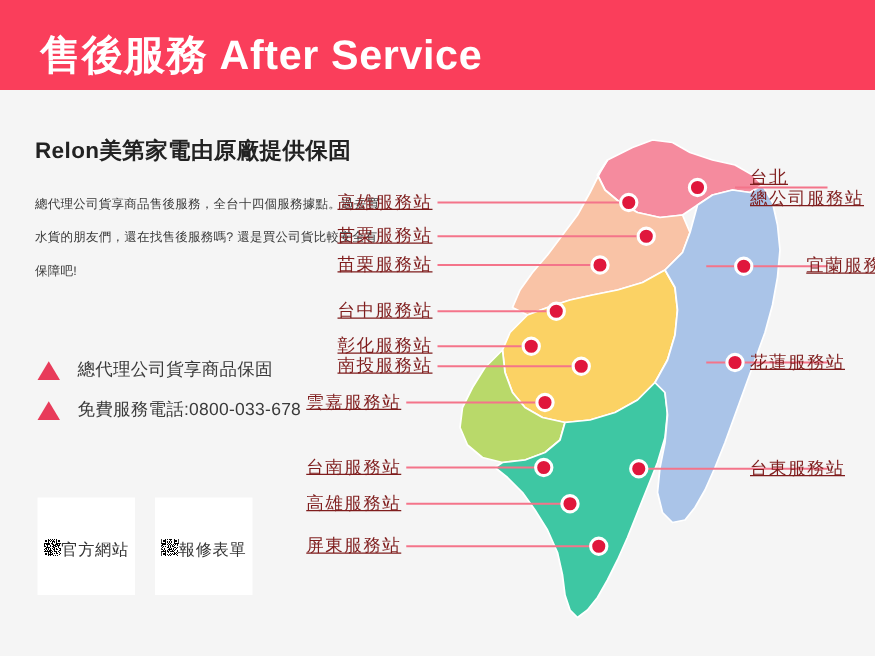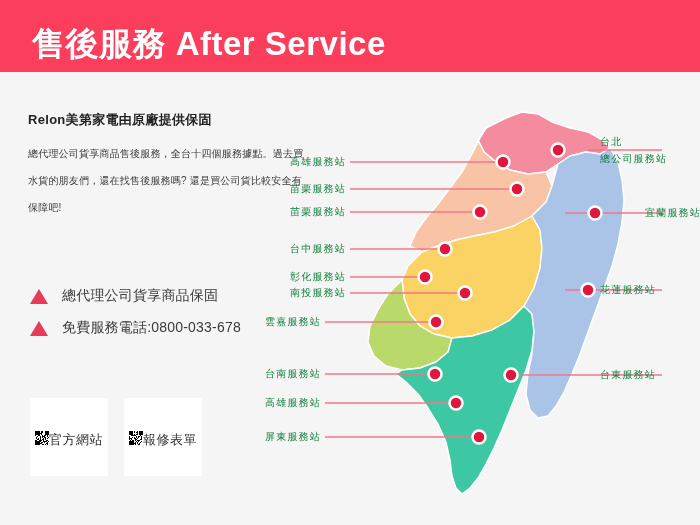--- a/index.html
+++ b/index.html
@@ -22,22 +22,22 @@
     position:absolute;left:32px;top:22px;
     font-size:33px;line-height:44px;
     color:#ffffff;font-weight:600;
     letter-spacing:.5px;
     white-space:nowrap;
   }
 
   
   .left{position:absolute;left:28px;top:108px;width:300px;}
   .lead{
-    font-size:13px;font-weight:bold;color:#222;
-    letter-spacing:.3px;line-height:24px;margin:0 0 8px 0;
+    font-size:18px;font-weight:bold;color:#222;
+    letter-spacing:.3px;line-height:24px;margin:0 0 18px 0;
   }
   .para{
     font-size:10px;color:#3a3a3a;line-height:27px;
     letter-spacing:.2px;margin:0;width:282px;
   }
 
   .bullets{position:absolute;left:30px;top:280px;width:300px;}
   .bullet{display:flex;align-items:center;height:32px;}
   .tri{
     width:0;height:0;flex:0 0 auto;
@@ -61,26 +61,27 @@
     font-size:13px;color:#333;margin-top:4px;
     letter-spacing:.5px;white-space:nowrap;line-height:16px;
   }
 
   
   .maparea{position:absolute;left:270px;top:100px;width:430px;height:420px;}
   .mapsvg{position:absolute;left:0;top:0;width:430px;height:420px;}
 
   .lbl{
     position:absolute;
-    font-size:10px;
-    color:#15803d;
+    font-size:14px;
+    color:#7f1d1d;
     letter-spacing:1.2px;
     white-space:nowrap;
     font-weight:500;
     line-height:15px;
+    text-decoration:underline;
   }
   .lbl.r{text-align:left;}
   .lbl.l{text-align:right;}
 </style>
 </head>
 <body>
 
 <div id="page">
 
   <div class="header">

